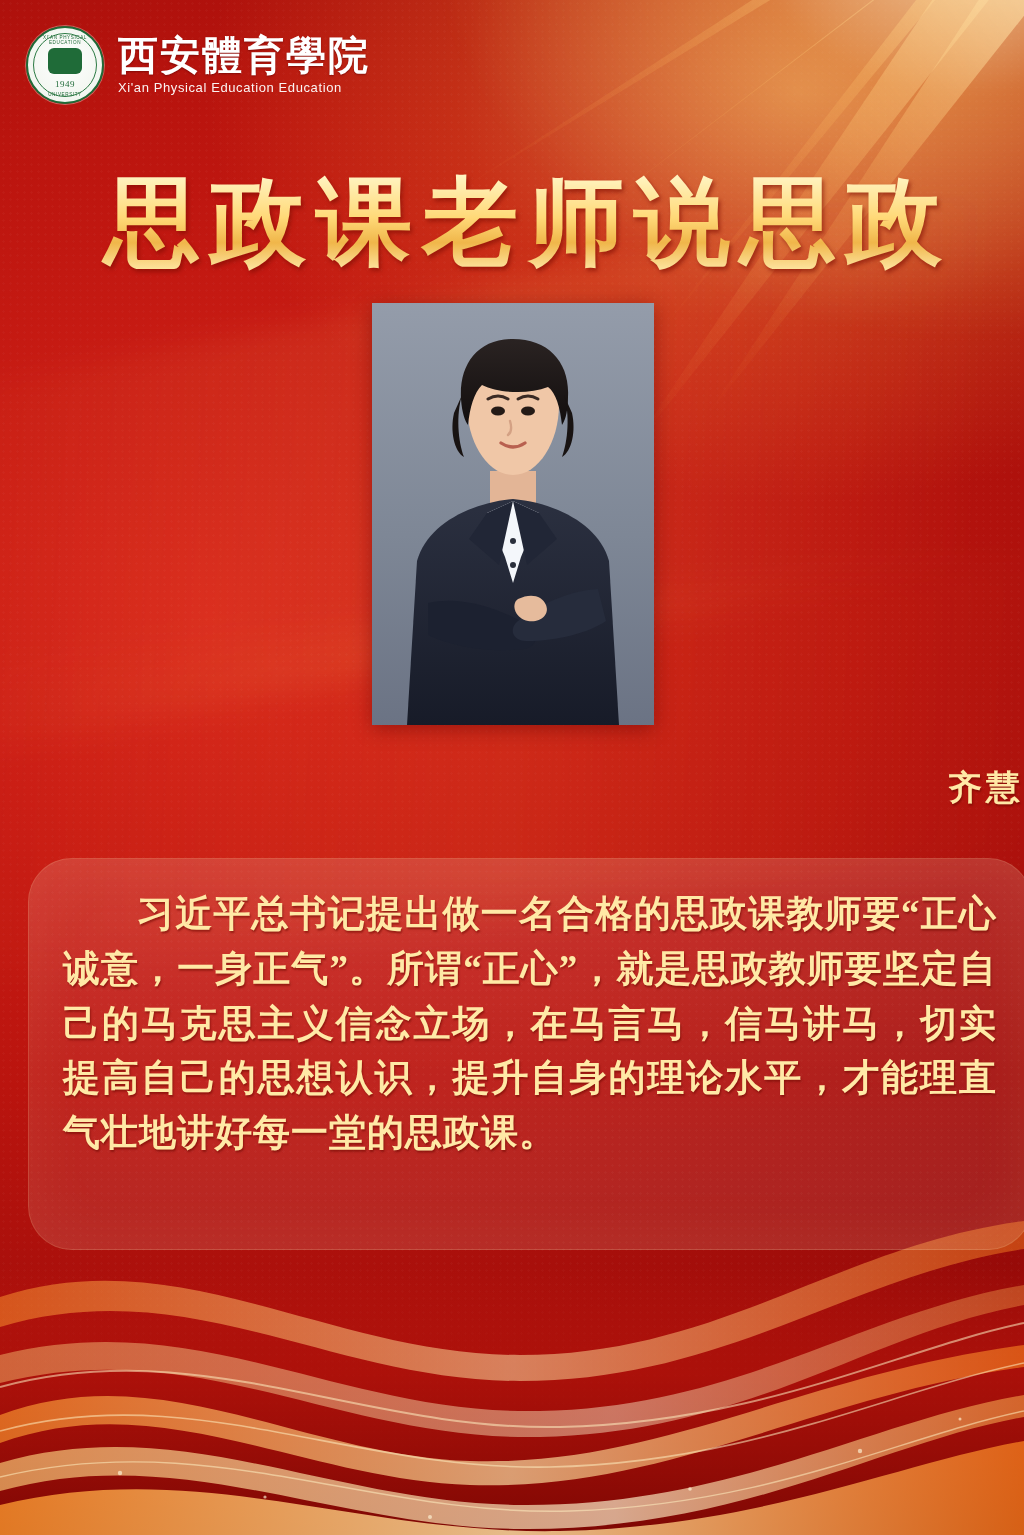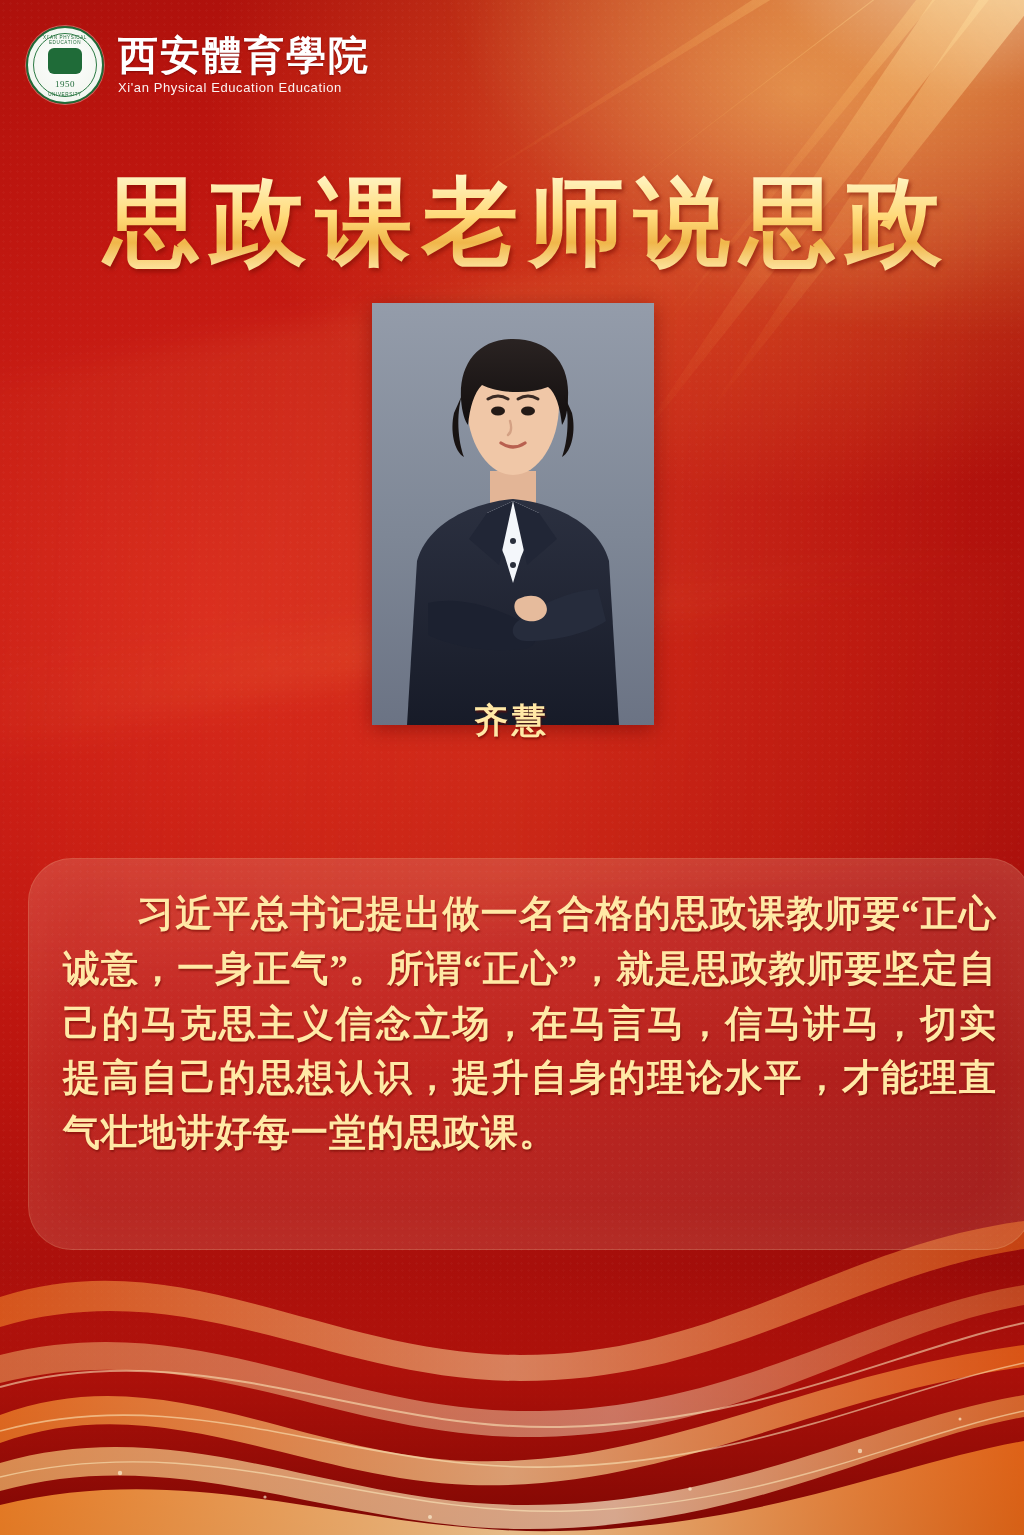--- a/index.html
+++ b/index.html
@@ -184,24 +184,24 @@
     z-index: 6;
     background: linear-gradient(170deg, #8e96a6 0%, #7b8494 45%, #6e7687 100%);
     box-shadow: 0 4px 18px rgba(90,0,0,0.45);
     overflow: hidden;
   }
   .portrait svg { display: block; width: 100%; height: 100%; }
 
   
   .name-block {
     position: absolute;
-    top: 698px;
+    top: 765px;
     left: 0;
     width: 100%;
-    text-align: center;
+    text-align: right;
     z-index: 6;
     font-family: Liberation Mono, monospace;
   }
   .name {
     font-size: 34px;
     font-weight: bold;
     color: #ffe9a6;
     letter-spacing: 4px;
     text-shadow: 1px 2px 2px rgba(110,10,0,0.6);
   }
@@ -278,21 +278,21 @@
       <polygon points="690,10 740,0 120,380"></polygon>
       <polygon points="720,80 760,120 380,600"></polygon>
     </g>
   </svg>
 
   <div class="logo-row">
     <div class="logo-seal">
       <div class="ring"></div>
       <div class="arc-top">XI'AN PHYSICAL EDUCATION</div>
       <div class="inner"></div>
-      <div class="year">1950</div>
+      <div class="year">1949</div>
       <div class="arc-bottom">UNIVERSITY</div>
     </div>
     <div class="logo-text">
       <div class="logo-cn">西安體育學院</div>
       <div class="logo-en">Xi'an Physical Education Education</div>
     </div>
   </div>
 
   <div class="title">思政课老师说思政</div>
 

